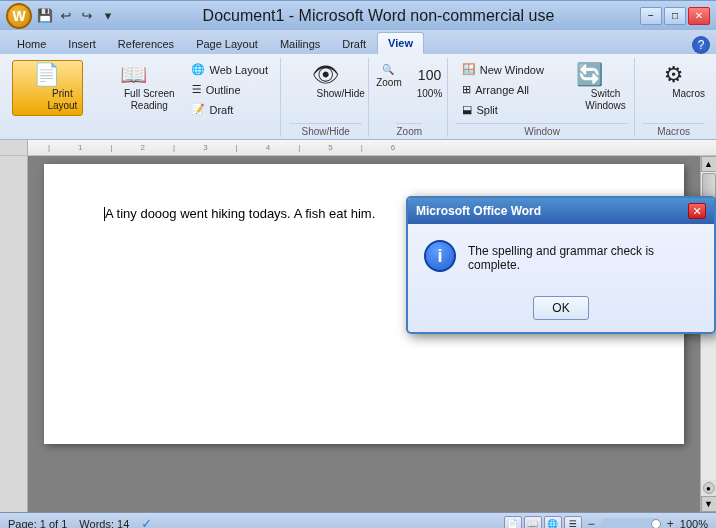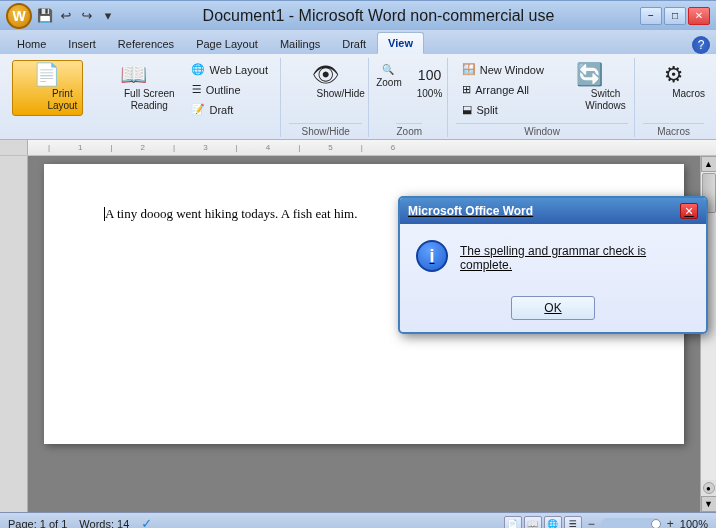--- a/index.html
+++ b/index.html
@@ -228,21 +228,21 @@
       width: 640px;
       min-height: 280px;
       margin: 0 auto;
       padding: 40px 60px;
       box-shadow: 2px 2px 8px rgba(0,0,0,0.4);
       position: relative;
     }
     .page-content {
       font-size: 13px;
       color: #000;
-      font-family: Liberation Serif, serif;
+      font-family: Liberation Sans, sans-serif;
       line-height: 1.5;
     }
     .cursor { display: inline-block; width: 1px; height: 14px; background: black; vertical-align: text-bottom; animation: blink 1s infinite; }
     @keyframes blink { 0%,100%{opacity:1;} 50%{opacity:0;} }
     .scrollbar-v {
       width: 16px;
       background: #e0e0e0;
       border-left: 1px solid #b0b0b0;
       display: flex;
       flex-direction: column;
@@ -284,23 +284,21 @@
       z-index: 100;
     }
     .dialog {
       pointer-events: all;
       background: linear-gradient(to bottom, #f0f4ff, #e0e8fa);
       border: 2px solid #4080c0;
       border-radius: 5px;
       box-shadow: 3px 3px 12px rgba(0,0,0,0.5);
       width: 310px;
       margin-top: 40px;
-      margin-right: 8px;
       overflow: hidden;
-      text-decoration: underline;
     }
     .dialog-title-bar {
       background: linear-gradient(to bottom, #5090d0, #3060b0);
       padding: 5px 8px;
       display: flex;
       align-items: center;
       justify-content: space-between;
       color: white;
       font-size: 12px;
       font-weight: bold;
@@ -332,21 +330,21 @@
       flex-shrink: 0;
       border: 2px solid #1040a0;
     }
     .dialog-message { font-size: 12px; color: #111; padding-top: 4px; }
     .dialog-footer {
       padding: 8px 16px 12px;
       display: flex;
       justify-content: center;
     }
     .dialog-ok-btn {
-      width: 84px; height: 24px;
+      width: 56px; height: 24px;
       background: linear-gradient(to bottom, #f0f8ff, #d8e8f8);
       border: 1px solid #8090c0;
       border-radius: 3px;
       font-size: 12px;
       cursor: pointer;
       color: #111;
       display: flex; align-items: center; justify-content: center;
     }
 
     .help-btn {

